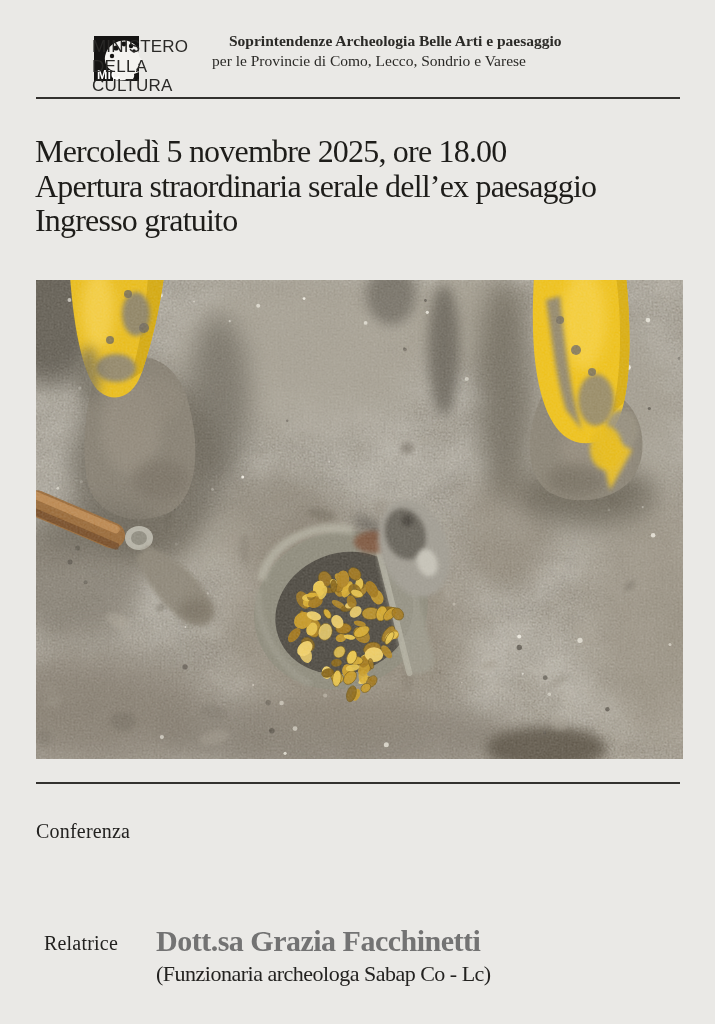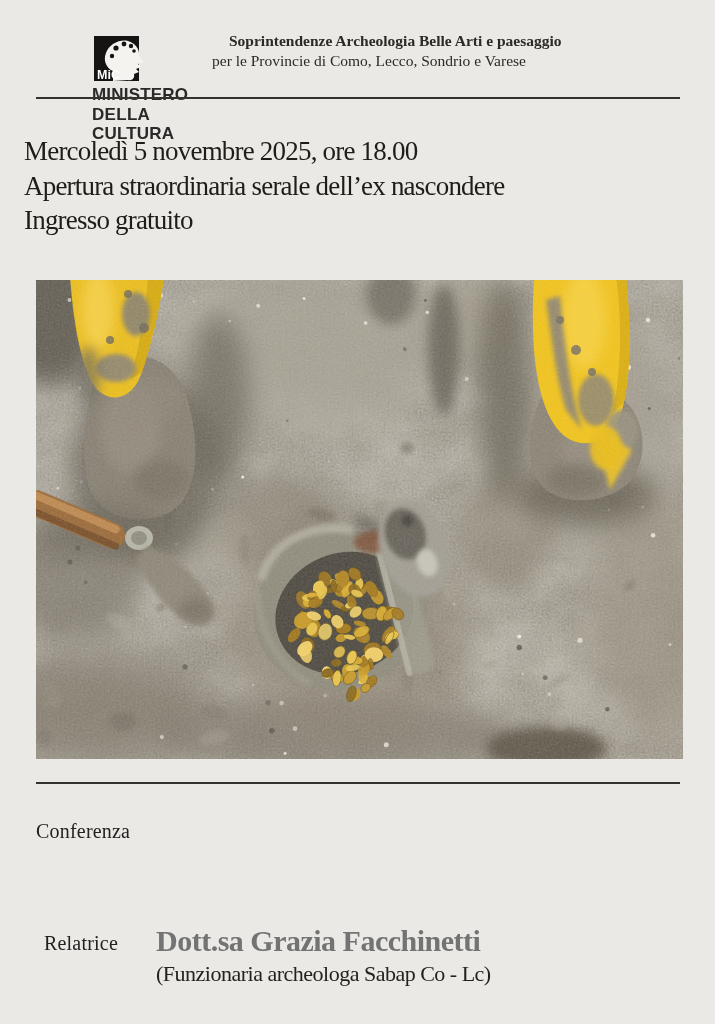--- a/index.html
+++ b/index.html
@@ -1,30 +1,30 @@
 <!DOCTYPE html>
 <html><head>
 <meta charset="utf-8">
 <style>
   html,body{margin:0;padding:0;background:#eae9e6;}
   .poster{position:relative;width:715px;height:1024px;margin:0 auto;background:#eae9e6;
     color:#211f1c;font-family:"Liberation Serif", serif;overflow:hidden;}
   
   .mic-logo{position:absolute;left:48px;top:36px;width:58px;height:47px;padding-left:46px;}
   .ministry{position:absolute;left:92px;top:38px;font-family:"Liberation Sans", sans-serif;
-    font-weight:700;color:#2a2927;line-height:1;margin-top:48px;}
+    font-weight:400;color:#2a2927;line-height:1;}
   .min-big{font-size:17px;letter-spacing:.2px;}
   .min-small{font-size:17px;margin:2.5px 0 2px 0;letter-spacing:.3px;}
   .sopr{position:absolute;left:212px;top:31px;font-size:15.5px;line-height:19.5px;color:#2b2a27;}
   .sopr-b{font-weight:700;margin-left:17px;}
   .rule{position:absolute;left:36px;width:644px;height:2px;background:#33322f;border:0;margin:0;}
   .rule-top{top:97px;}
   .rule-bottom{top:782px;}
   
-  .event{position:absolute;left:24px;top:134px;font-size:27px;line-height:34.5px;
+  .event{position:absolute;left:35px;top:134px;font-size:32px;line-height:34.5px;
     letter-spacing:-0.8px;color:#1e1d1a;}
   
   .photo{position:absolute;left:36px;top:280px;width:647px;height:479px;margin:0;overflow:hidden;}
   .photo svg{display:block;width:647px;height:479px;}
   .b2{filter:blur(2px);} .b6{filter:blur(6px);}
   .b12{filter:blur(12px);} .b20{filter:blur(20px);}
   
   .row-label{position:absolute;left:36px;font-size:20px;letter-spacing:.2px;color:#232220;}
   .lbl-conf{top:820px;}
   .lbl-rel{top:932px;margin-left:8px;}
@@ -61,21 +61,21 @@
 
   <div class="sopr">
     <div class="sopr-b">Soprintendenze Archeologia Belle Arti e paesaggio</div>
     <div>per le Provincie di Como, Lecco, Sondrio e Varese</div>
   </div>
 
   <hr class="rule rule-top">
 
   <div class="event">
     <div>Mercoledì 5 novembre 2025, ore 18.00</div>
-    <div>Apertura straordinaria serale dell’ex nascondere</div>
+    <div>Apertura straordinaria serale dell’ex paesaggio</div>
     <div>Ingresso gratuito</div>
   </div>
 
   <figure class="photo" role="img" aria-label="Two mud-covered yellow rubber boots in grey mud beside a trowel and a broken stone pot filled with gold coins">
     <svg viewBox="0 0 647 479" preserveAspectRatio="none">
       <defs>
         <linearGradient id="mudbg" x1="0" y1="0" x2="1" y2="1">
           <stop offset="0" stop-color="#898377"></stop>
           <stop offset="0.5" stop-color="#948e82"></stop>
           <stop offset="1" stop-color="#8e8678"></stop>

